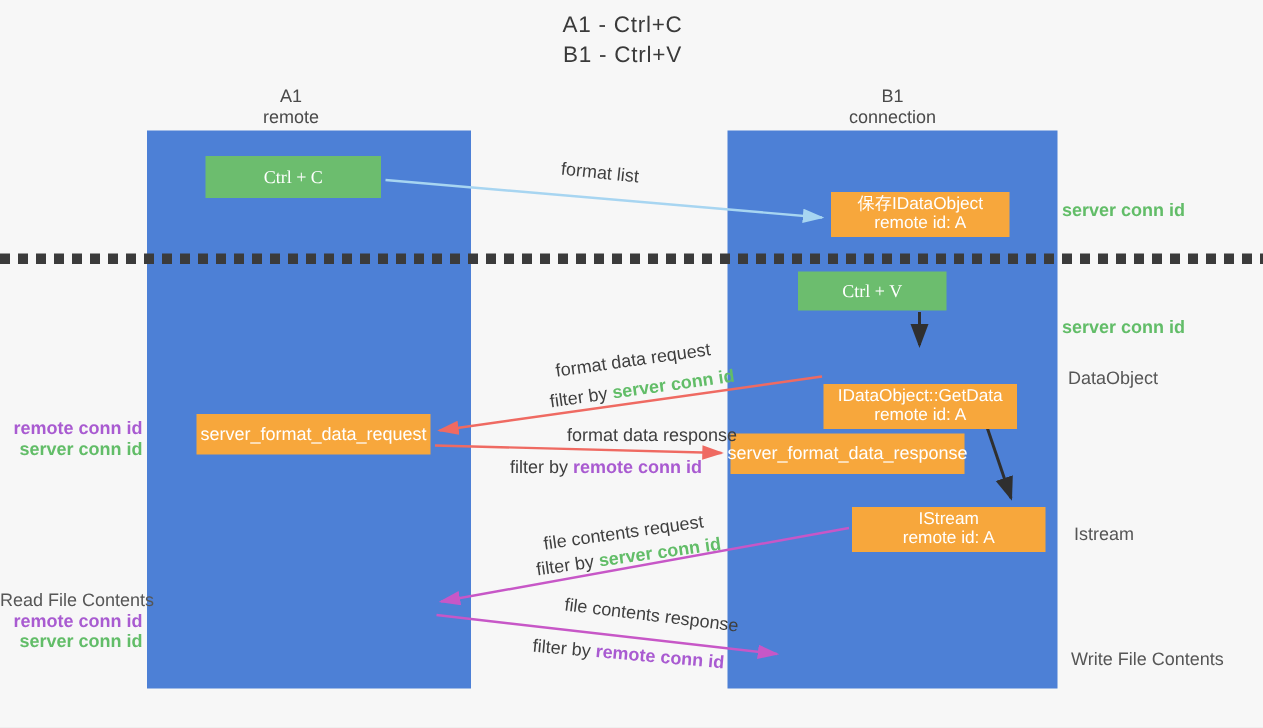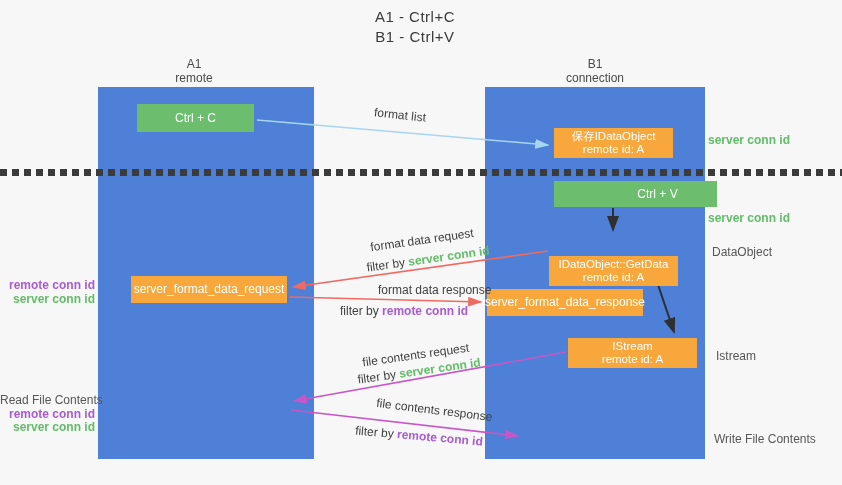--- a/index.html
+++ b/index.html
@@ -22,21 +22,21 @@
   .separator{
     left:0;top:169px;width:842px;height:7px;z-index:3;
     background:repeating-linear-gradient(to right,#3b3b3b 0 7px,transparent 7px 12px);
   }
   svg.arrows{position:absolute;left:0;top:0;z-index:4;pointer-events:none;}
   .node{
     display:flex;flex-direction:column;align-items:center;justify-content:center;
     color:#fff;text-align:center;z-index:5;font-size:12px;line-height:13px;
   }
   .node .l2{font-size:11.5px;}
-  .node.green{background:var(--node-green,#6cbd6e);}
+  .node.green{background:var(--node-green,#6cbd6e);font-family:Liberation Serif, serif;}
   .node.orange{background:var(--node-orange,#f7a73c);}
   .lbl{font-size:12px;color:#3f3f3f;white-space:nowrap;z-index:6;}
   .lbl .green{color:var(--conn-green,#62bd68);font-weight:bold;}
   .lbl .purple{color:var(--conn-purple,#a95bd1);font-weight:bold;}
   .rot-n8{transform:rotate(-8deg);}
   .rot-p6{transform:rotate(6deg);}
   .rot-p7{transform:rotate(7deg);}
   .rot-p5{transform:rotate(5deg);}
   .note{font-size:12px;color:#565656;white-space:nowrap;z-index:6;}
   .conn-green{color:var(--conn-green,#62bd68);font-weight:bold;font-size:12px;white-space:nowrap;z-index:6;}
@@ -97,21 +97,21 @@
 
   <div class="abs node green" style="left:137px;top:104px;width:117px;height:28px;">
     <div>Ctrl + C</div>
   </div>
 
   <div class="abs node orange" style="left:554px;top:128px;width:119px;height:30px;">
     <div class="l2">保存IDataObject</div>
     <div class="l2">remote id: A</div>
   </div>
 
-  <div class="abs node green" style="left:554px;top:181px;width:119px;height:26px;padding-left:44px;">
+  <div class="abs node green" style="left:532px;top:181px;width:99px;height:26px;">
     <div>Ctrl + V</div>
   </div>
 
   <div class="abs node orange" style="left:549px;top:236px;width:129px;height:30px;margin-top:20px;">
     <div class="l2">IDataObject::GetData</div>
     <div class="l2">remote id: A</div>
   </div>
 
   <div class="abs node orange" style="left:131px;top:276px;width:156px;height:27px;">
     <div>server_format_data_request</div>

